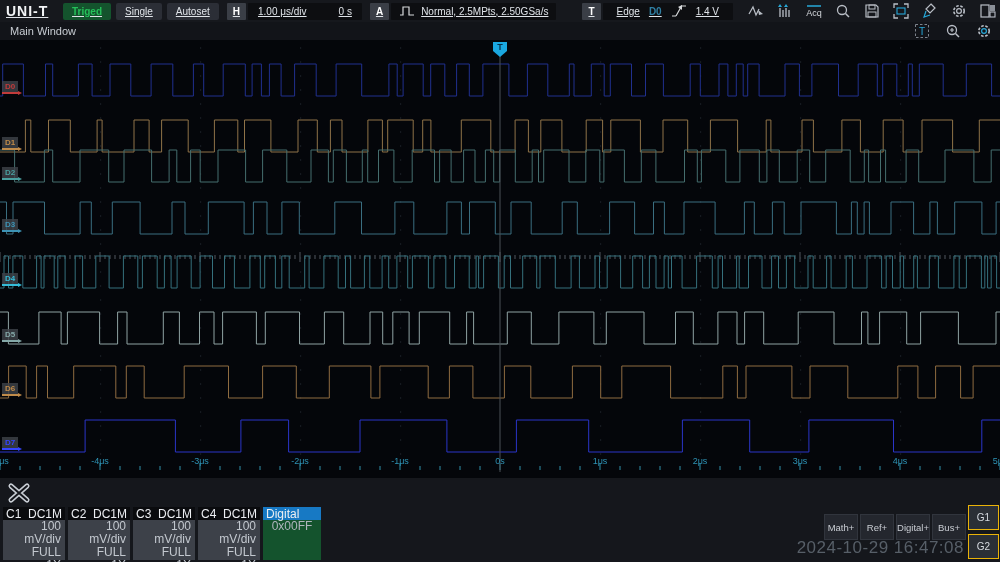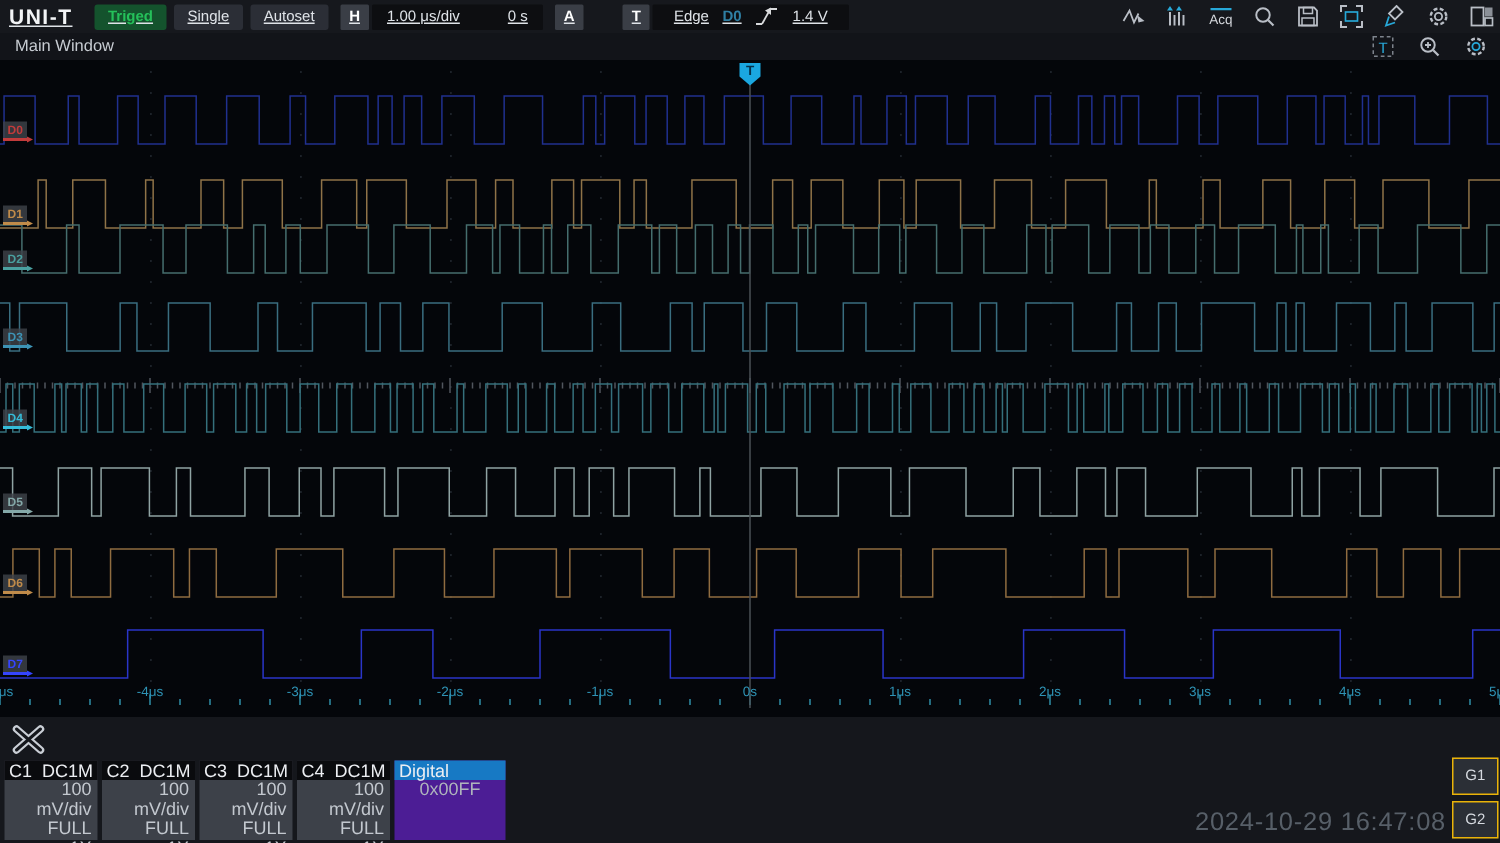--- a/index.html
+++ b/index.html
@@ -36,21 +36,21 @@
   .axis-label{position:absolute;top:416px;transform:translateX(-50%);color:#2e93b5;font-size:9px;
               white-space:nowrap;}
   
   .bottombar{position:absolute;left:0;top:478px;width:1000px;height:84px;background:#15171c;}
   .tools-icon{position:absolute;left:7px;top:4px;}
   .cards{position:absolute;left:3px;top:29px;display:flex;gap:3px;}
   .card{width:62px;height:53px;background:#3d4149;font-size:12px;}
   .card-header{height:13px;background:#0a0b0e;color:#eceef2;display:flex;justify-content:space-between;
                align-items:center;padding:0 3px;}
   .card-body div{text-align:right;padding-right:4px;color:#c3c8cf;line-height:13px;}
-  .card.digital{width:74px;background:#4c1d95;}
+  .card.digital{width:58px;background:#14532d;}
   .card.digital .card-header{background:#1779c4;justify-content:flex-start;}
   .card.digital .card-body div{text-align:center;padding-right:0;color:#aeb4bc;}
   .fn-buttons{position:absolute;left:824px;top:36px;display:flex;gap:2px;z-index:1;}
   .fn-btn{width:34px;height:26px;background:#24272e;border:1px solid #31353d;color:#c9cdd3;
           font-size:9.5px;display:flex;align-items:center;justify-content:center;box-sizing:border-box;}
   .g-btn{position:absolute;left:968px;width:31px;height:25px;background:#2b2f36;border:1px solid #eab308;
          color:#d6dae0;font-size:10px;display:flex;align-items:center;justify-content:center;
          box-sizing:border-box;}
   .timestamp{position:absolute;right:36px;top:60px;color:#575f68;font-size:17px;letter-spacing:.5px;
              z-index:5;white-space:nowrap;}
@@ -63,20 +63,26 @@
   <div class="logo">UNI-T</div>
   <div class="tb-btn trig">Triged</div>
   <div class="tb-btn">Single</div>
   <div class="tb-btn">Autoset</div>
   <div class="chip">H</div>
   <div class="tb-display">
     <span>1.00 μs/div</span>
     <span>0 s</span>
   </div>
   <div class="chip">A</div>
+  <div class="tb-group">
+    <svg class="icon16" viewBox="0 0 16 16">
+      <path d="M1 12 H4 V4 H10 V12 H15" stroke="#d8dadc" stroke-width="1.2" fill="none"></path>
+    </svg>
+    <span>Normal,  2.5MPts,  2.50GSa/s</span>
+  </div>
   <div class="chip" style="margin-left:26px">T</div>
   <div class="tb-group" style="padding:0 14px;gap:9px">
     <span>Edge</span>
     <span class="dim-src">D0</span>
     <svg class="icon16" viewBox="0 0 16 16">
       <path d="M1 13 H5 M10 3 H15" stroke="#d8dadc" stroke-width="1.2" fill="none"></path>
       <path d="M5 13 L10 4" stroke="#d8dadc" stroke-width="1.2" fill="none"></path>
       <path d="M7 4 L11 2 L11 7 Z" fill="#d8dadc"></path>
     </svg>
     <span>1.4 V</span>
@@ -240,16 +246,22 @@
     <div class="card digital">
       <div class="card-header">
         <span>Digital</span>
       </div>
       <div class="card-body">
         <div>0x00FF</div>
       </div>
     </div>
   </div>
 
+  <div class="fn-buttons">
+    <div class="fn-btn">Math+</div>
+    <div class="fn-btn">Ref+</div>
+    <div class="fn-btn">Digital+</div>
+    <div class="fn-btn">Bus+</div>
+  </div>
   <div class="g-btn g1">G1</div>
   <div class="g-btn g2">G2</div>
   <div class="timestamp">2024-10-29 16:47:08</div>
 </div>
 
 </body></html>

